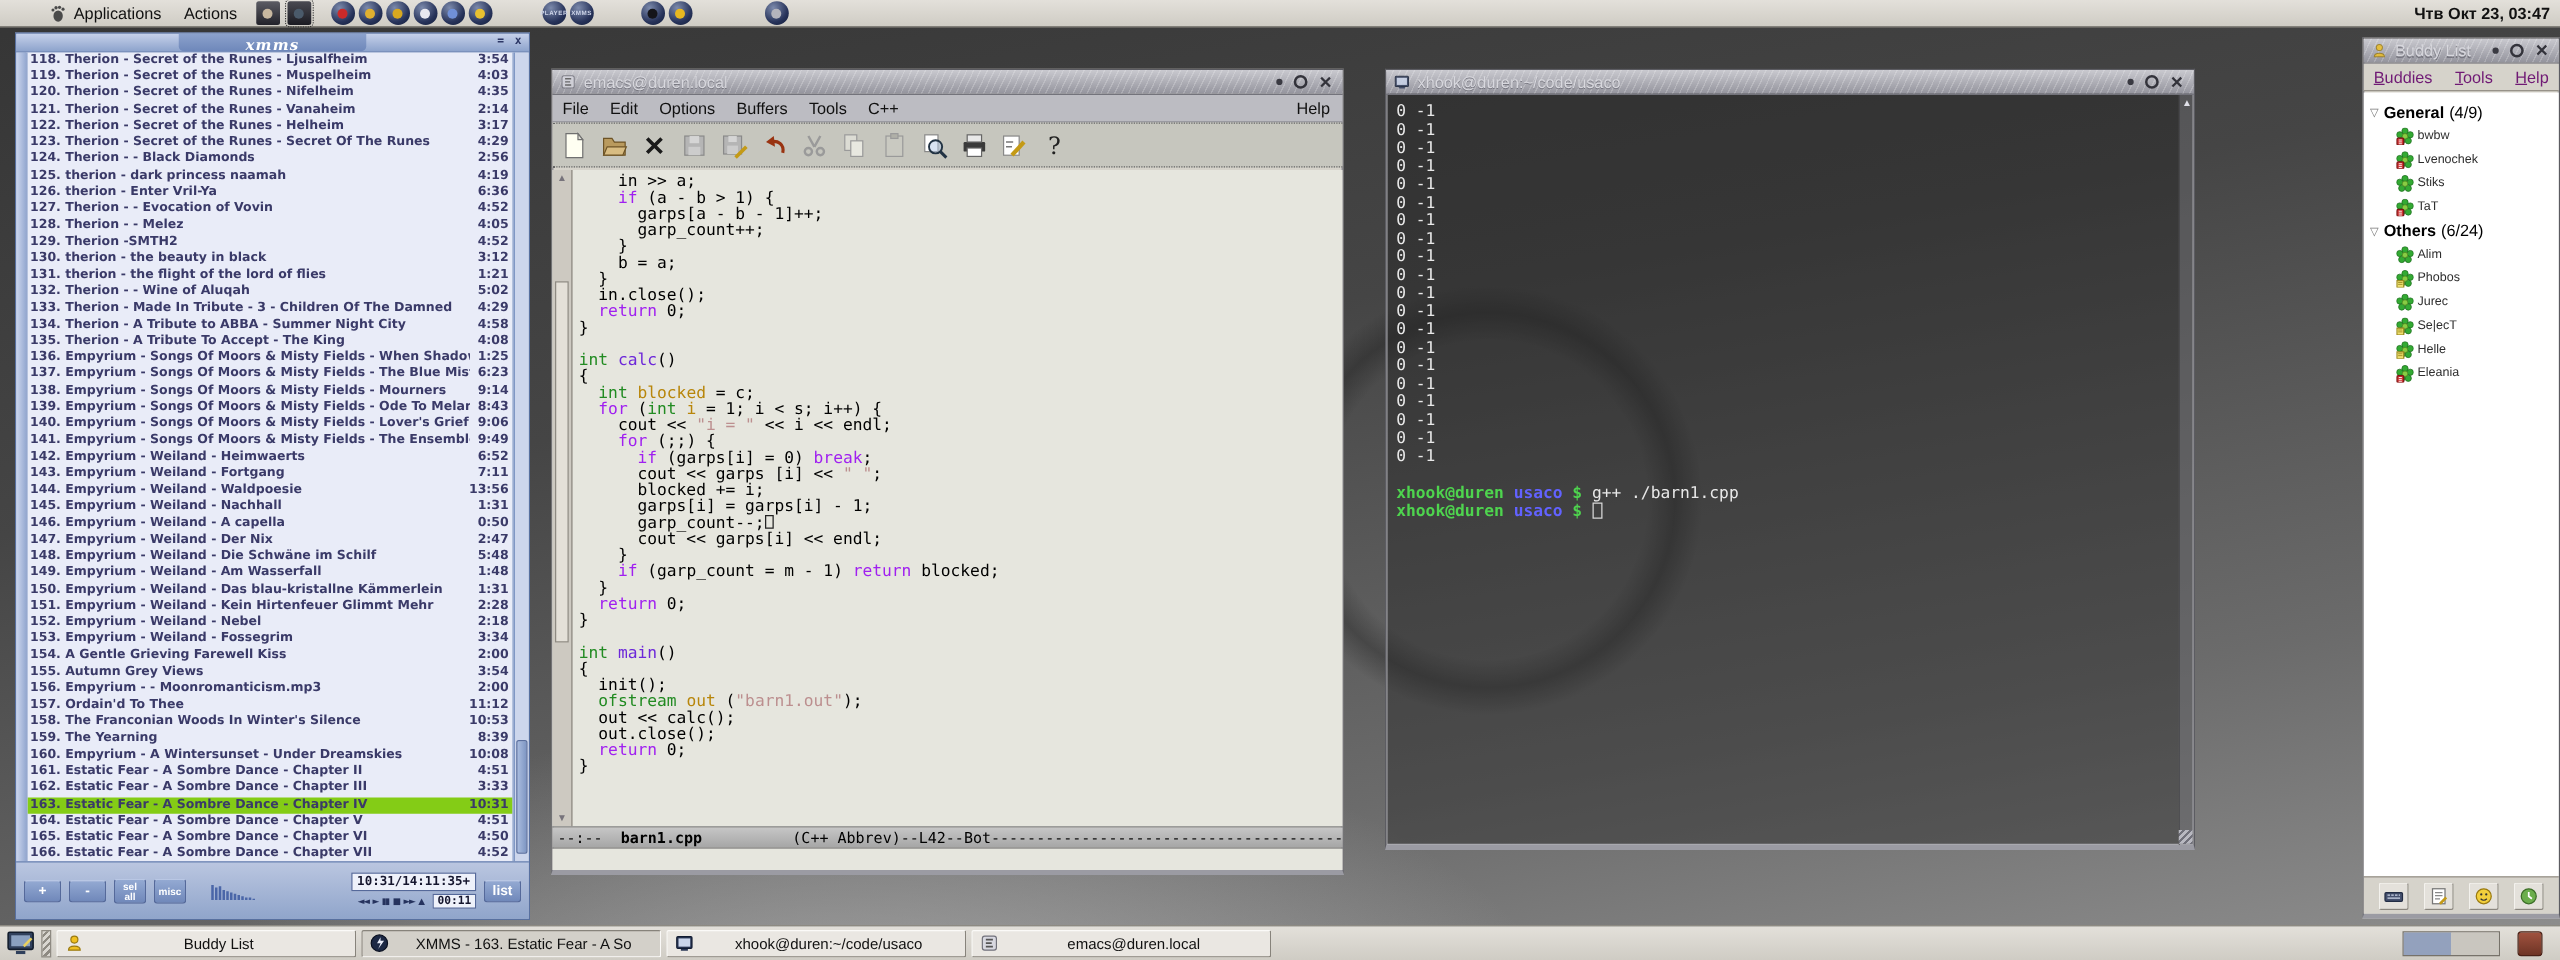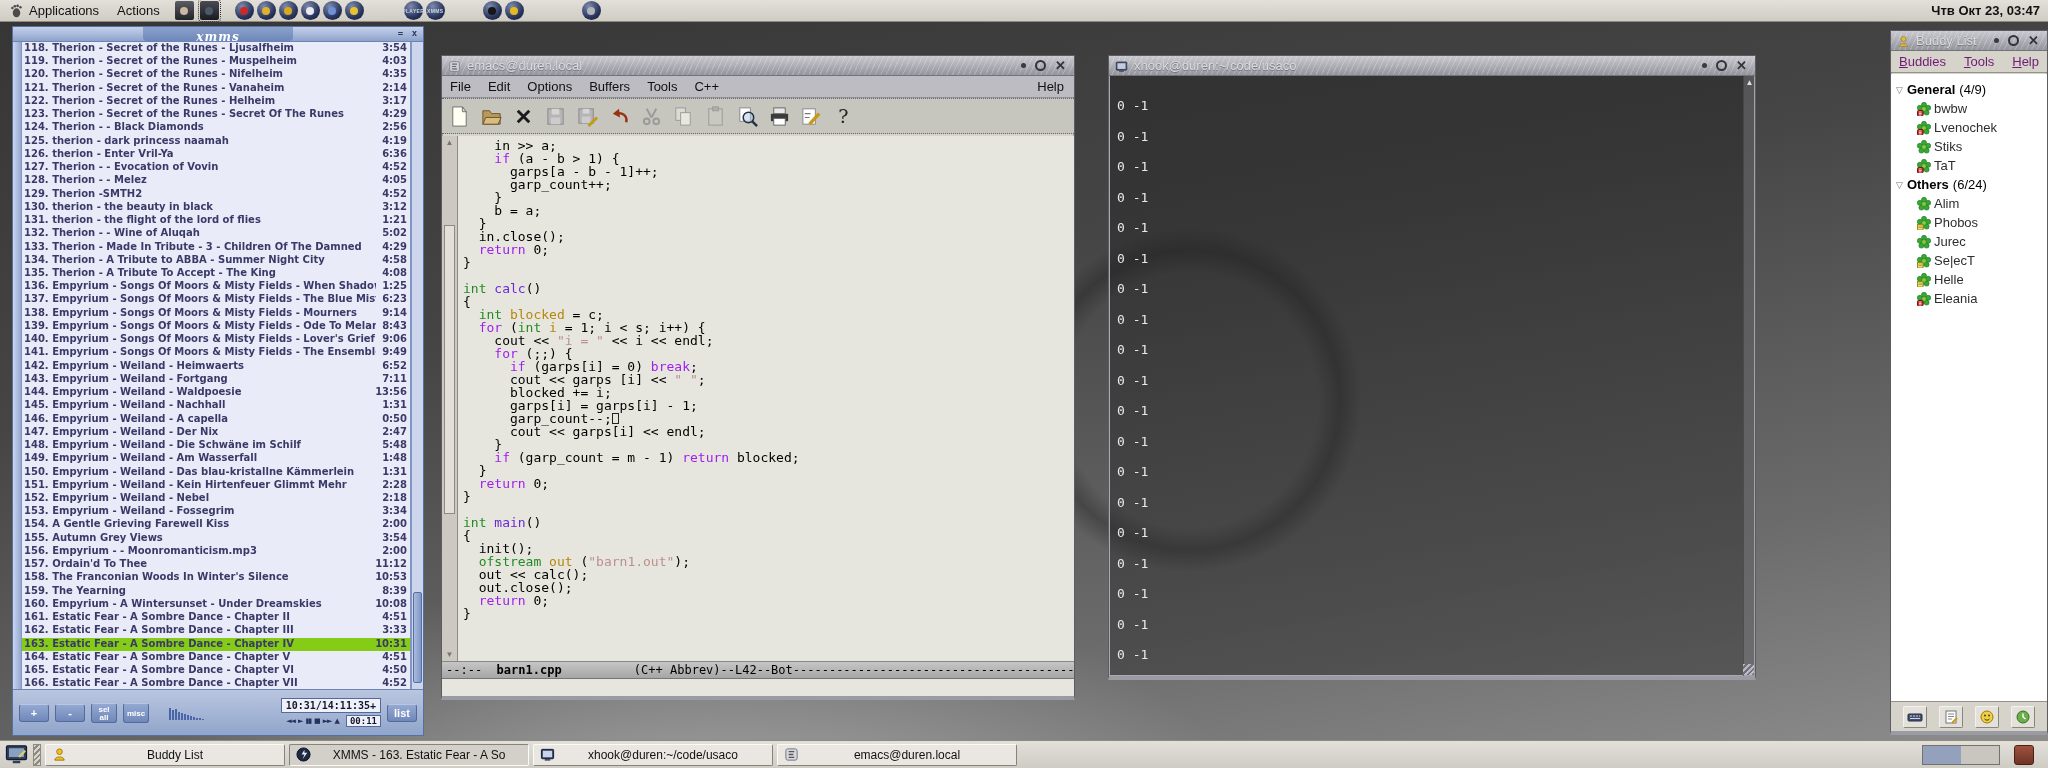--- a/index.html
+++ b/index.html
@@ -5,21 +5,21 @@
   html,body{margin:0;padding:0;background:#222;}
   *{box-sizing:border-box;}
   .screen{position:relative;width:2048px;height:768px;overflow:hidden;
     font-family:"Liberation Sans",sans-serif;
     background:
       radial-gradient(circle at 1190px 400px, rgba(0,0,0,0) 128px, rgba(20,20,20,.32) 150px, rgba(0,0,0,0) 172px),
       radial-gradient(950px 520px at 34% 116%, rgba(195,195,195,.8), rgba(195,195,195,0) 62%),
       linear-gradient(170deg,#353535 0%,#454545 38%,#6b6b6b 74%,#909090 100%);}
   
   .panel{position:absolute;left:0;right:0;background:linear-gradient(#e3e0da,#cfccc4);}
-  .panel.top{top:0;height:22px;border-bottom:1px solid #8d8a82;display:flex;align-items:center;}
+  .panel.top{top:0;height:22px;border-bottom:1px solid #8d8a82;display:flex;align-items:center;padding-left:30px;}
   .panel.bottom{top:740px;height:28px;border-top:1px solid #8d8a82;display:flex;align-items:center;padding:0 4px;}
   .menu-item{font-size:13px;color:#111;padding:0 9px;display:flex;align-items:center;gap:5px;height:22px;cursor:default;}
   .foot{width:15px;height:15px;display:inline-block;}
   .launchers{display:flex;align-items:center;height:22px;}
   .launch{width:19px;height:19px;border-radius:50%;position:relative;flex:none;
     background:radial-gradient(circle at 35% 28%,#7c8aac,#27335a 62%,#101a36);
     display:flex;align-items:center;justify-content:center;}
   .launch.square{border-radius:2px;background:linear-gradient(#5c5c64,#22222a);}
   .launch.square-selected{border-radius:2px;background:linear-gradient(#4a4a52,#1b1b22);outline:1px dotted #333;outline-offset:1px;}
   .launch .dot{width:8px;height:8px;border-radius:50%;}
@@ -85,38 +85,38 @@
   .ck{color:#a020f0;} .ct{color:#228b22;} .cf{color:#6d28d9;} .cv{color:#b8860b;} .cs{color:#bc8f8f;} .cp{color:#000;margin-top:21px;}
   .ecursor{display:inline-block;width:7px;height:11px;border:1px solid #222;vertical-align:-1px;}
   .e-mode{position:absolute;bottom:17px;left:0;right:0;height:18px;background:linear-gradient(#c6c6c6,#a6a6a6);
     border-top:1px solid #888;border-bottom:1px solid #777;display:flex;align-items:center;overflow:hidden;
     font:12px "DejaVu Sans Mono",monospace;color:#000;white-space:pre;padding-left:4px;}
   .e-mode b{font-weight:bold;}
   .e-mini{position:absolute;bottom:0;left:0;right:0;height:17px;background:#e6e6de;}
   
   .term{left:1108px;top:55px;width:648px;height:625px;background:rgba(34,34,34,.42);border-bottom:4px solid #9b9ba3;}
   .t-body{position:absolute;top:20px;bottom:0;left:0;right:12px;padding:7px 2px 0 8px;overflow:hidden;}
-  .t-line{font:13px/14.5px "DejaVu Sans Mono",monospace;color:#e8e8e8;white-space:pre;margin-top:16px;}
+  .t-line{font:13px/14.5px "DejaVu Sans Mono",monospace;color:#e8e8e8;white-space:pre;}
   .tu{color:#4ed44e;font-weight:bold;} .td{color:#6262ff;font-weight:bold;} .ts{color:#4ed44e;font-weight:bold;}
   .tcursor{display:inline-block;width:8px;height:13px;border:1px solid #d8d8d8;vertical-align:-2px;}
   .t-scroll{position:absolute;top:20px;bottom:0;right:0;width:12px;background:rgba(150,150,155,.35);border-left:1px solid rgba(60,60,65,.6);}
   .t-sbtn{position:absolute;top:2px;left:0;right:0;height:13px;text-align:center;font-size:8px;color:#e0e0e8;}
   .t-grip{position:absolute;right:1px;bottom:1px;width:11px;height:11px;
     background:repeating-linear-gradient(135deg,#b8b8c0 0 2px,#70707a 2px 4px);}
   
   .buddy{left:1890px;top:30px;width:158px;height:705px;border-bottom:4px solid #9b9ba3;}
   .b-menu{height:22px;background:#d6d3cb;border-bottom:1px solid #979289;display:flex;align-items:center;padding:0 8px;justify-content:space-between;}
   .b-menu span{font-size:13px;color:#701a75;}
   .b-menu u{text-decoration:underline;}
   .b-list{position:absolute;top:43px;bottom:30px;left:0;right:0;background:#fff;overflow:hidden;padding-top:6px;}
   .b-group{display:flex;align-items:center;height:19px;padding-left:5px;font-size:13px;color:#000;}
   .b-group .tri{color:#777;font-size:9px;margin-right:4px;}
   .b-group b{font-weight:bold;}
   .b-group .cnt{margin-left:4px;}
-  .b-row{display:flex;align-items:center;height:19px;padding-left:26px;font-size:13px;color:#2e2e2e;gap:3px;}
+  .b-row{display:flex;align-items:center;height:19px;padding-left:26px;font-size:10px;color:#2e2e2e;gap:3px;}
   .b-row .fl{width:14px;height:14px;flex:none;}
   .b-tools{position:absolute;bottom:0;left:0;right:0;height:30px;background:#d6d3cb;border-top:1px solid #979289;
     display:flex;align-items:center;justify-content:space-around;padding:0 6px;}
   .b-btn{width:24px;height:22px;border:1px solid;border-color:#f4f2ee #8a867e #8a867e #f4f2ee;border-radius:2px;
     background:#e4e1db;display:flex;align-items:center;justify-content:center;}
   .b-btn svg{width:16px;height:16px;}
   
   .sd-btn{width:25px;height:24px;display:flex;align-items:center;justify-content:center;flex:none;}
   .handle{width:8px;height:22px;margin:0 4px;flex:none;
     background:repeating-linear-gradient(135deg,#d9d6d0 0 2px,#8e8a82 2px 4px);border:1px solid #8e8a82;}

